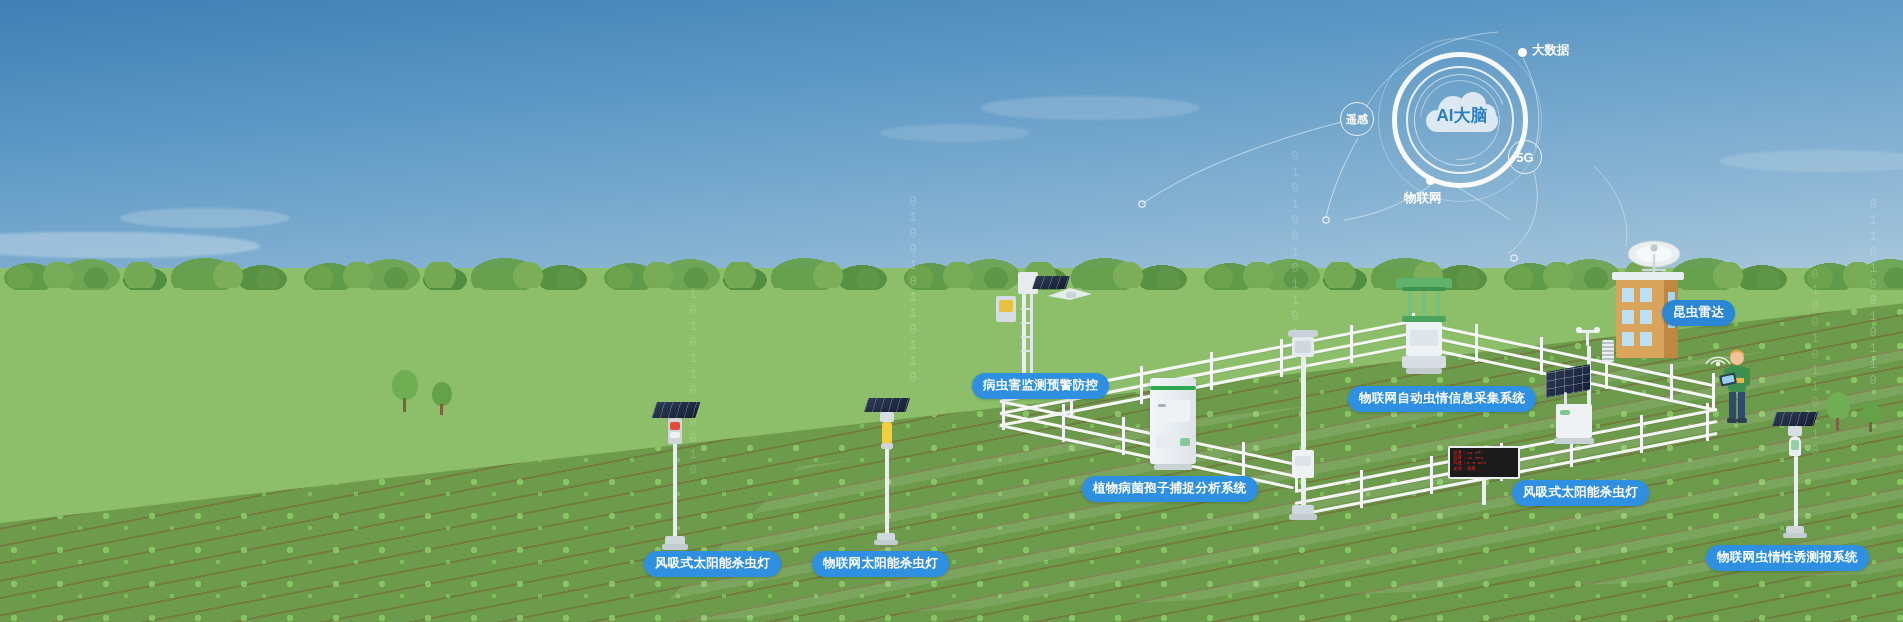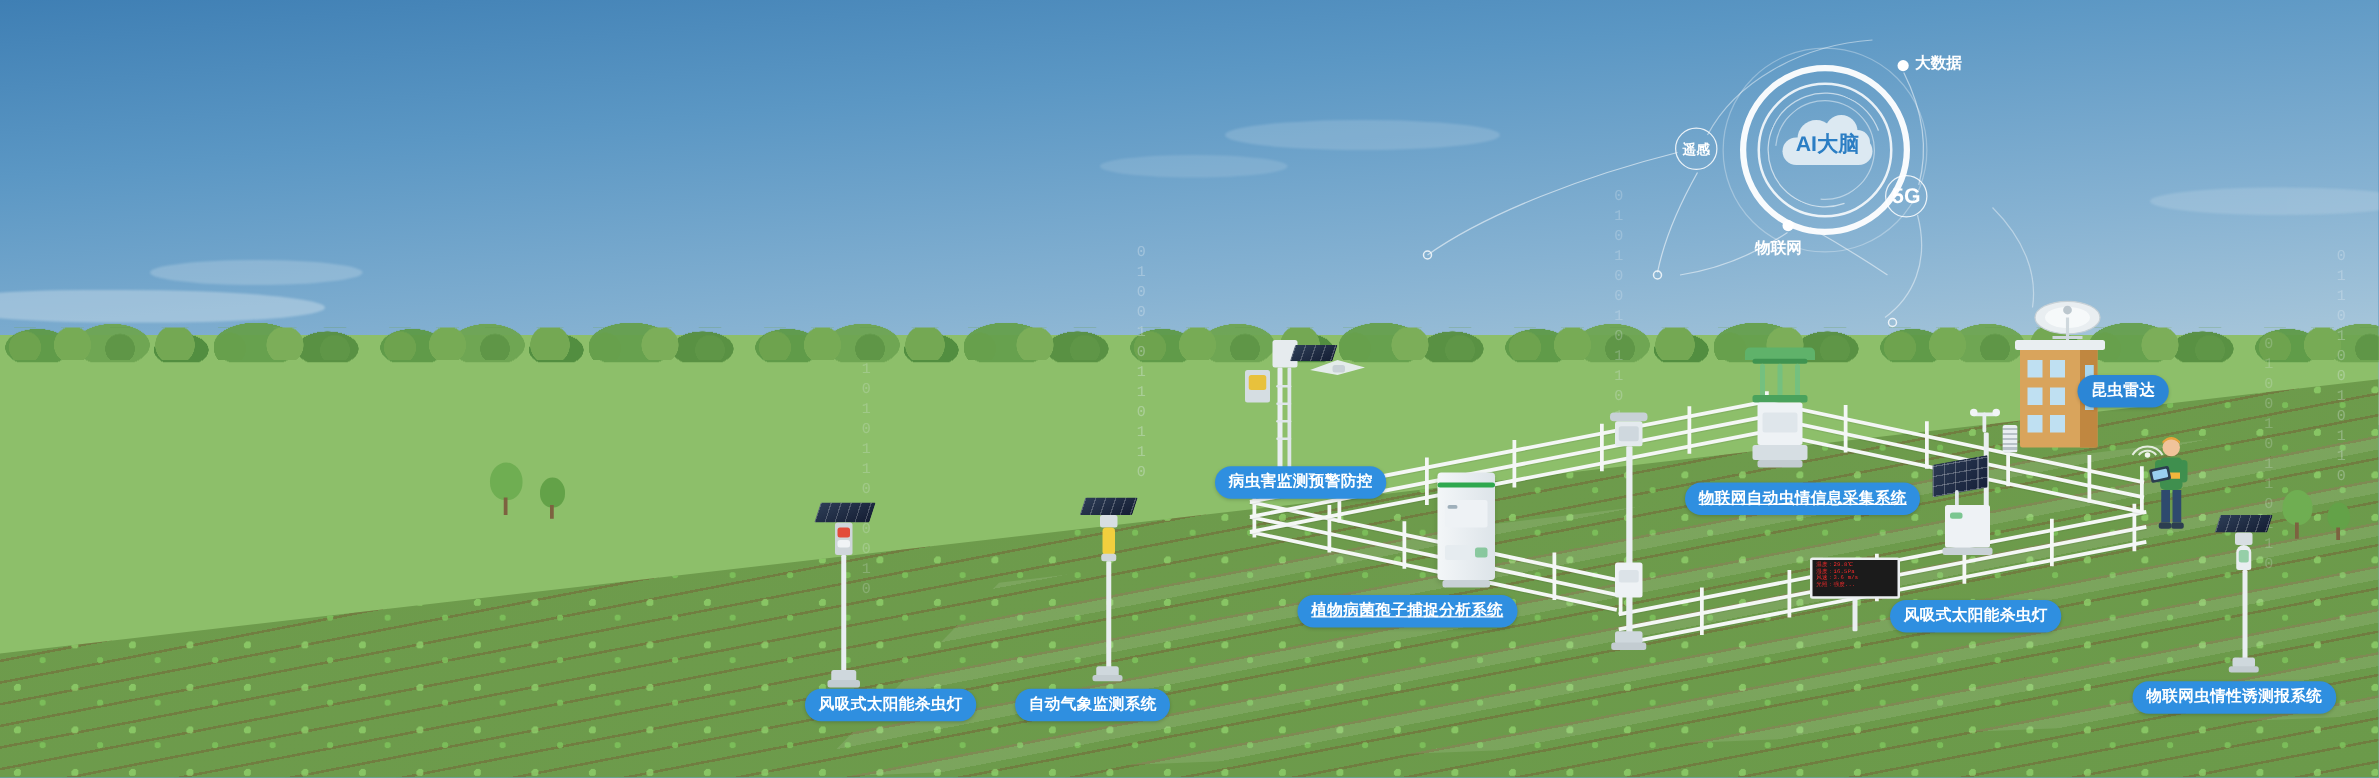--- a/index.html
+++ b/index.html
@@ -293,21 +293,21 @@
         <i class="b2"></i>
         <i class="b3"></i>
         <i class="b4"></i>
     </div>
     <div class="ai-label">AI大脑</div>
 
     <div class="node-pill" style="left:10px;top:72px;width:34px;height:34px;">
       <span>遥感</span>
     </div>
 
-    <div class="node-pill" style="left:178px;top:110px;width:34px;height:34px;font-size:17px;">
+    <div class="node-pill" style="left:178px;top:110px;width:34px;height:34px;font-size:13px;">
       <span>5G</span>
     </div>
 
     <div class="node-dot" style="left:188px;top:18px;"></div>
     <div class="node-text" style="left:202px;top:12px;">大数据</div>
 
     <div class="node-dot" style="left:96px;top:146px;"></div>
     <div class="node-text" style="left:74px;top:160px;">物联网</div>
 
     <svg width="420" height="250" style="position:absolute;left:0;top:0;overflow:visible;">
@@ -338,21 +338,21 @@
 
   <div class="dev" style="left:862px;top:398px;width:56px;height:150px;">
     <div class="solarhead" style="left:4px;top:0;width:42px;height:14px;"></div>
     <div class="box" style="left:18px;top:14px;width:14px;height:10px;background:#d7dee2;"></div>
     <div class="box" style="left:20px;top:24px;width:10px;height:22px;background:#f2cf3e;border-radius:3px;"></div>
     <div class="box" style="left:19px;top:45px;width:12px;height:6px;background:#cfd6da;"></div>
     <div class="pole" style="left:23px;top:51px;height:86px;"></div>
     <div class="base" style="left:15px;top:135px;width:18px;height:9px;"></div>
     <div class="base" style="left:12px;top:142px;width:24px;height:5px;background:#c3ccd1;"></div>
   </div>
-  <div class="badge" style="left:812px;top:551px;">自动气象监测系统</div>
+  <div class="badge" style="left:812px;top:551px;">物联网太阳能杀虫灯</div>
 
   <div class="dev" style="left:990px;top:272px;width:86px;height:130px;">
     <div class="box" style="left:28px;top:0;width:20px;height:22px;background:#e6ebee;"></div>
     <div class="solarhead" style="left:44px;top:4px;width:34px;height:13px;"></div>
     <div class="box" style="left:6px;top:24px;width:20px;height:26px;background:#d5dde2;border-radius:2px;"></div>
     <div class="box" style="left:9px;top:28px;width:14px;height:12px;background:#e8c13c;"></div>
     <div class="pole" style="left:32px;top:22px;height:92px;"></div>
     <div class="pole thin" style="left:40px;top:22px;height:92px;"></div>
     <div class="box" style="left:31px;top:36px;width:12px;height:2px;background:#dfe6ea;"></div>
     <div class="box" style="left:31px;top:50px;width:12px;height:2px;background:#dfe6ea;"></div>
@@ -364,35 +364,35 @@
 
   <div class="dev" style="left:1148px;top:378px;width:52px;height:112px;">
     <div class="box" style="left:2px;top:0;width:46px;height:86px;background:linear-gradient(90deg,#f3f6f8,#dde4e9);border-radius:3px;box-shadow:0 2px 4px rgba(0,0,0,.12);"></div>
     <div class="box" style="left:2px;top:8px;width:46px;height:4px;background:#2fa84f;"></div>
     <div class="box" style="left:8px;top:22px;width:34px;height:22px;background:#eef2f5;border-radius:2px;"></div>
     <div class="box" style="left:10px;top:26px;width:8px;height:3px;background:#9fb0bb;"></div>
     <div class="box" style="left:8px;top:58px;width:20px;height:12px;background:#e6ecf0;"></div>
     <div class="box" style="left:32px;top:60px;width:10px;height:8px;background:#2fa84f;opacity:.5;"></div>
     <div class="base" style="left:6px;top:86px;width:38px;height:6px;background:#c9d2d7;"></div>
   </div>
-  <div class="badge" style="left:1038px;top:476px;text-decoration:underline;">植物病菌孢子捕捉分析系统</div>
+  <div class="badge" style="left:1082px;top:476px;">植物病菌孢子捕捉分析系统</div>
 
   <div class="dev" style="left:1390px;top:278px;width:70px;height:110px;">
     <div class="box" style="left:6px;top:0;width:56px;height:10px;background:#5fb26a;border-radius:4px 4px 0 0;"></div>
     <div class="box" style="left:12px;top:9px;width:44px;height:4px;background:#3f9350;"></div>
     <div class="box" style="left:18px;top:13px;width:4px;height:26px;background:#74c07f;"></div>
     <div class="box" style="left:32px;top:13px;width:4px;height:26px;background:#74c07f;"></div>
     <div class="box" style="left:46px;top:13px;width:4px;height:26px;background:#74c07f;"></div>
     <div class="box" style="left:12px;top:38px;width:44px;height:6px;background:#4aa25c;"></div>
     <div class="box" style="left:16px;top:44px;width:36px;height:34px;background:#eef2f5;border-radius:2px;"></div>
     <div class="box" style="left:20px;top:52px;width:28px;height:16px;background:#dfe6eb;"></div>
     <div class="base" style="left:12px;top:78px;width:44px;height:12px;background:#d6dee3;border-radius:2px;"></div>
     <div class="base" style="left:16px;top:90px;width:36px;height:6px;background:#c3ccd1;"></div>
   </div>
-  <div class="badge" style="left:1348px;top:386px;text-decoration:underline;">物联网自动虫情信息采集系统</div>
+  <div class="badge" style="left:1348px;top:386px;">物联网自动虫情信息采集系统</div>
 
   <div class="dev tower" style="left:1278px;top:330px;width:50px;height:200px;">
     <div class="box" style="left:10px;top:0;width:30px;height:7px;background:#c8d1d7;border-radius:3px;"></div>
     <div class="box" style="left:14px;top:7px;width:22px;height:20px;background:#e4eaee;"></div>
     <div class="box" style="left:17px;top:11px;width:16px;height:12px;background:#cfd8de;"></div>
     <div class="pole" style="left:23px;top:27px;height:150px;width:5px;"></div>
     <div class="box" style="left:14px;top:120px;width:22px;height:28px;background:#eef2f5;border-radius:2px;"></div>
     <div class="box" style="left:17px;top:126px;width:16px;height:10px;background:#dce3e8;"></div>
     <div class="base" style="left:14px;top:175px;width:22px;height:10px;"></div>
     <div class="base" style="left:11px;top:184px;width:28px;height:6px;background:#c3ccd1;"></div>

